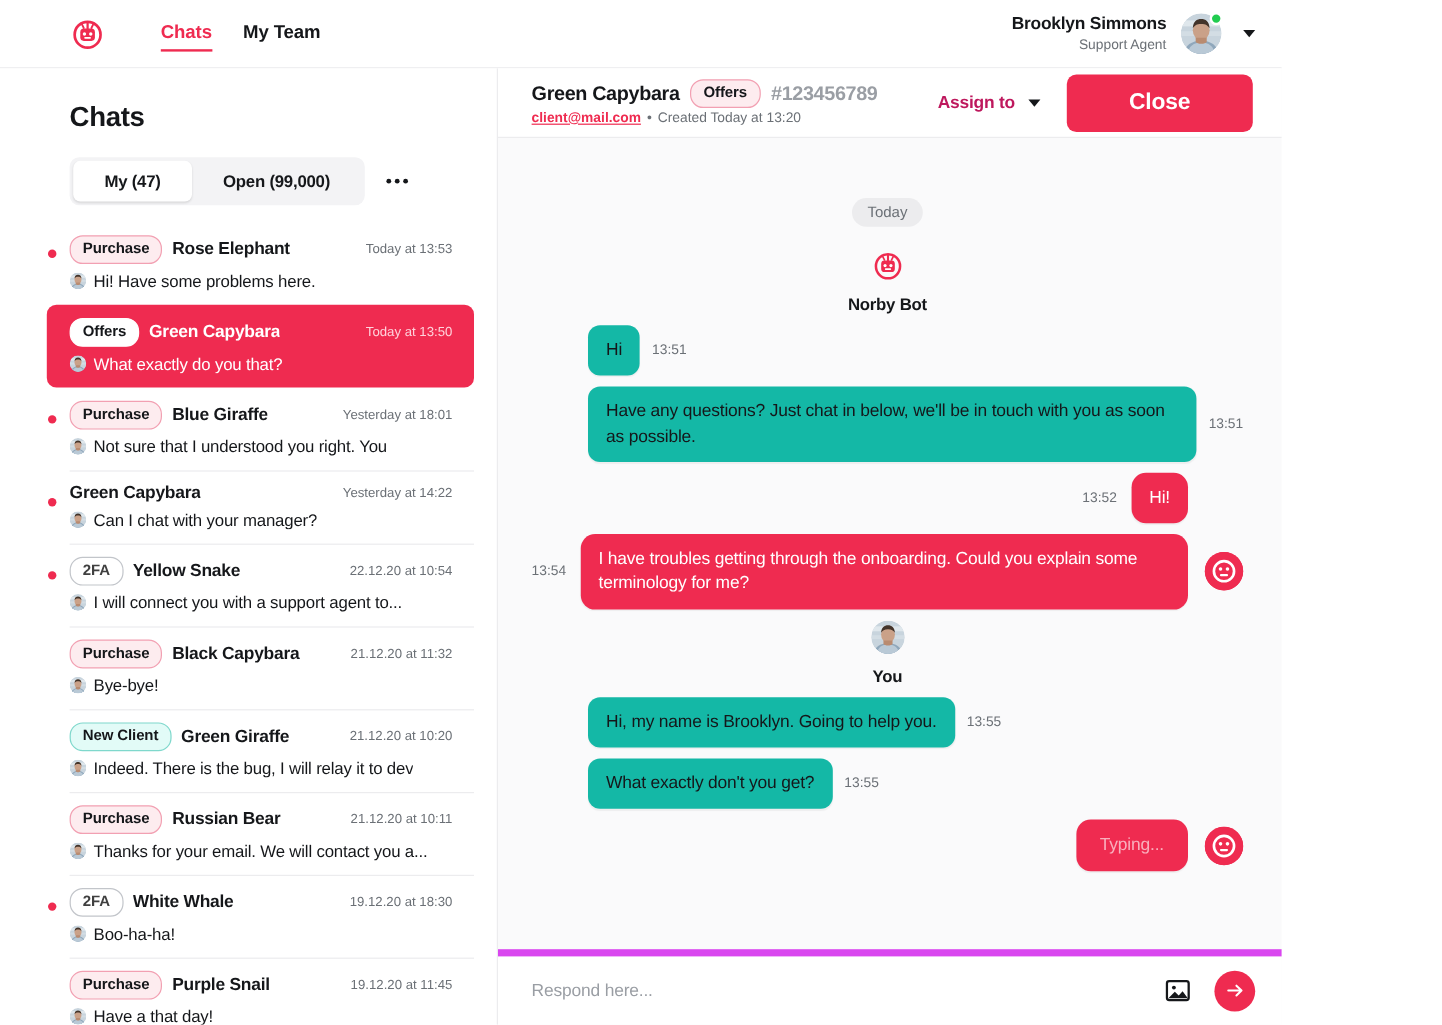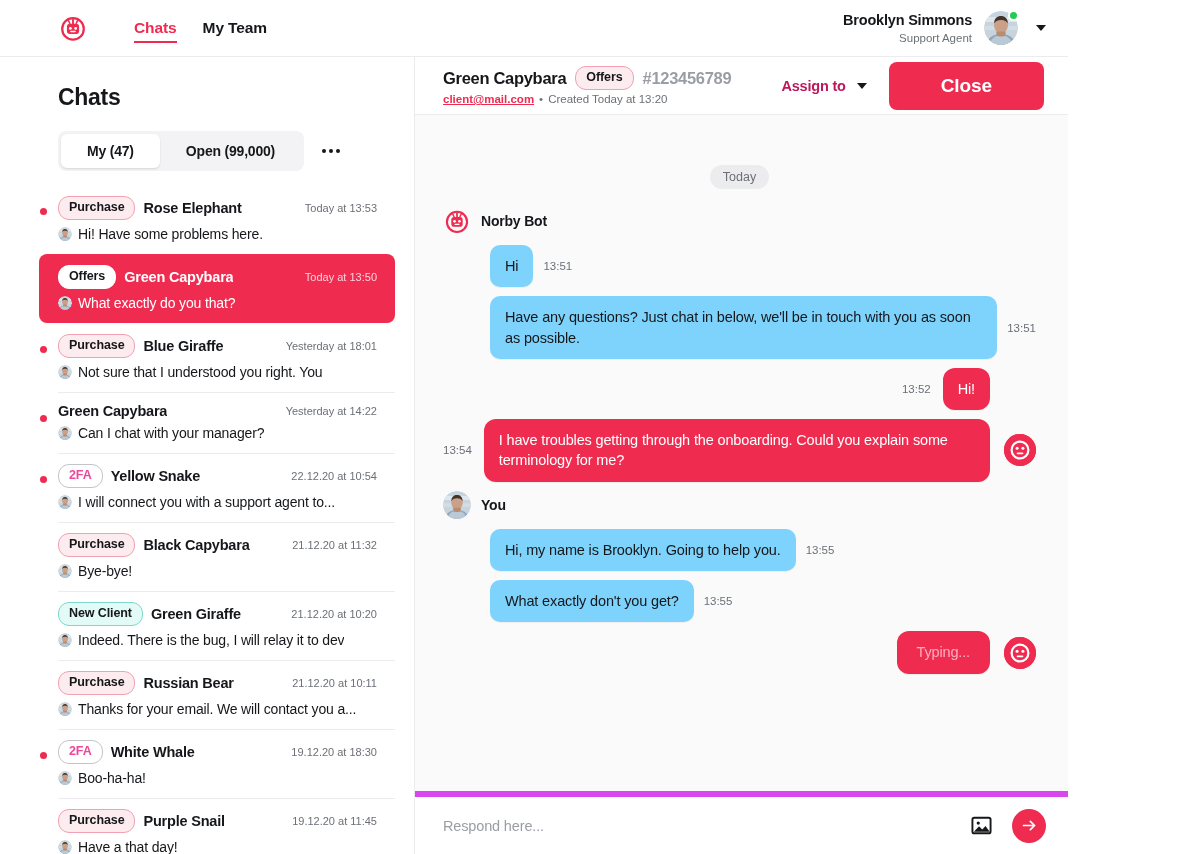--- a/index.html
+++ b/index.html
@@ -100,21 +100,21 @@
   .unread-dot {
     position: absolute; left: 40px; top: 23px;
     width: 7px; height: 7px; border-radius: 50%; background: #ef2b50;
   }
   .tag {
     font-size: 12.5px; font-weight: bold; letter-spacing: -0.1px;
     padding: 3px 10px 4px; border-radius: 11px; white-space: nowrap;
     border: 1px solid; line-height: 1.2;
   }
   .tag.purchase { background: #fdecef; border-color: #f2a0b2; color: #15171a; }
-  .tag.twofa    { background: #ffffff; border-color: #c2c5ca; color: #ec4899; }
+  .tag.twofa    { background: #ffffff; border-color: #c2c5ca; color: #404040; }
   .tag.newclient{ background: #e2fbf7; border-color: #7fd8cc; color: #15171a; }
   .tag.offers-sel { background: #ffffff; border-color: #ffffff; color: #15171a; }
   .chat-name {
     font-size: 14.5px; font-weight: bold; color: #15171a; letter-spacing: -0.2px;
     white-space: nowrap; overflow: hidden; text-overflow: ellipsis;
   }
   .chat-time {
     margin-left: auto; font-size: 11px; color: #6b7076;
     white-space: nowrap; padding-left: 8px;
   }
@@ -158,30 +158,30 @@
     letter-spacing: -0.1px; font-family: inherit;
   }
 
   .msgs { flex: 1; overflow: hidden; padding: 16px 32px 6px 28px; position: relative; }
   .day-sep { display: flex; justify-content: center; margin: 34px 0 18px; }
   .day-pill {
     background: #ececee; color: #6b7076; font-size: 12.5px;
     padding: 5px 13px; border-radius: 12px;
   }
   .sender {
-    display: flex; align-items: center; gap: 10px; margin: 0 0 10px 0;
+    display: flex; align-items: center; gap: 10px; margin: 0 0 10px 0; flex-direction: column;
   }
   .sender-av { width: 28px; height: 28px; border-radius: 50%; overflow: hidden; flex: 0 0 28px; }
   .sender-name { font-size: 14px; font-weight: bold; color: #15171a; letter-spacing: -0.2px; }
 
   .line { display: flex; align-items: center; margin-bottom: 9px; }
   .line.left { justify-content: flex-start; padding-left: 47px; }
   .line.right { justify-content: flex-end; }
   .bubble {
-    background: #7dd3fc; border-radius: 10px; padding: 11px 15px;
+    background: #14b8a6; border-radius: 10px; padding: 11px 15px;
     font-size: 14.5px; color: #15171a; line-height: 1.4; letter-spacing: -0.15px;
     box-shadow: 0 1px 1px rgba(20,22,26,.05); max-width: 565px;
   }
   .bubble.me { background: #ef2b50; color: #fff; border-radius: 12px; }
   .bubble.typing { background: #ef2b50; color: rgba(255,255,255,.62); border-radius: 12px; padding: 11px 20px; }
   .stamp { font-size: 11.5px; color: #6b7076; white-space: nowrap; }
   .line.left .stamp { margin-left: 10px; }
   .line.right .stamp { margin-right: 12px; }
   .face-av {
     width: 32px; height: 32px; border-radius: 50%; background: #ef2b50;

